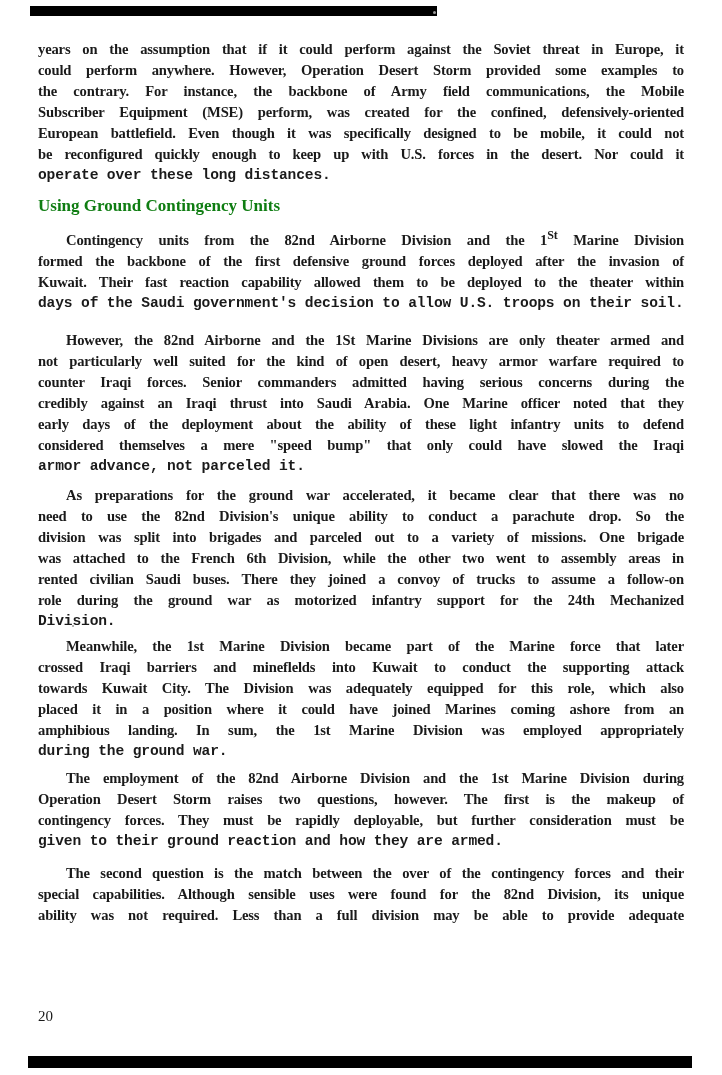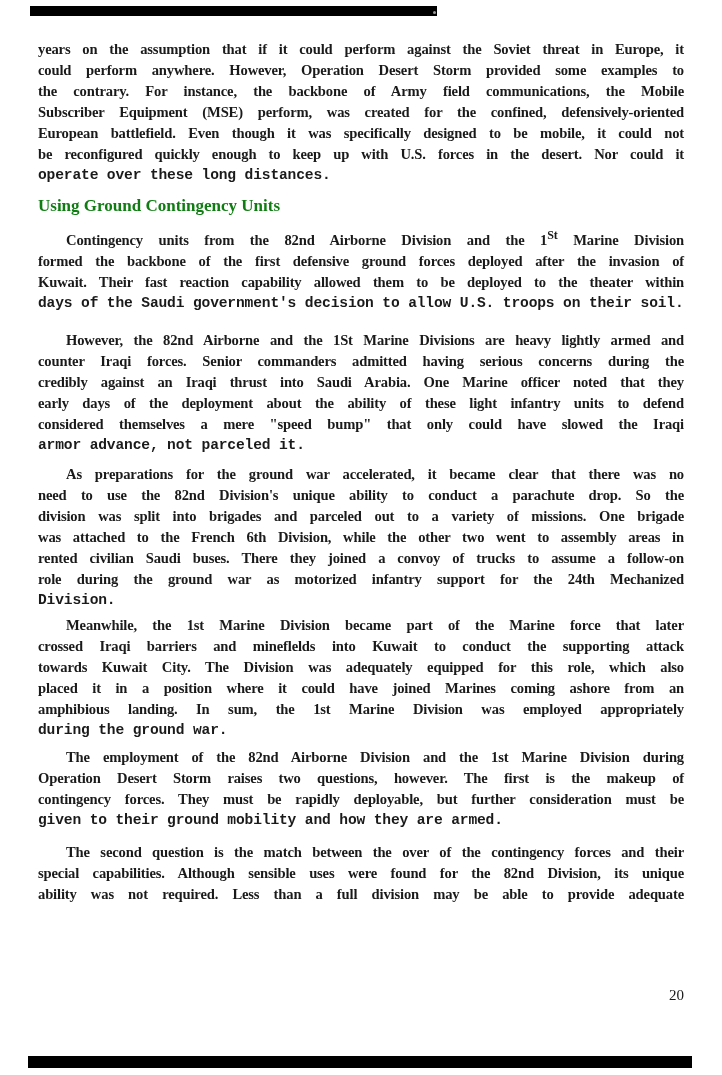--- a/index.html
+++ b/index.html
@@ -52,21 +52,21 @@
     letter-spacing:0;
   }
   .p2{margin-top:14px;}
   .p3{margin-top:16px;}
   .p4{margin-top:8px;}
   .p5{margin-top:4px;}
   .p6{margin-top:6px;}
   .p7{margin-top:11px;}
   .page-number{
     margin-top:80px;
-    text-align:right;
+    text-align:left;
     font-size:15px;
     line-height:21px;
     font-weight:400;
     color:var(--ink);
   }
 </style>
 </head>
 <body>
 
 <div class="page">
@@ -88,21 +88,22 @@
 
     <h2 class="heading">Using Ground Contingency Units</h2>
 
     <div class="para p2">
         <div class="line">Contingency units from the 82nd Airborne Division and the 1<sup>St</sup> Marine Division</div>
         <div class="line">formed the backbone  of the first defensive ground forces deployed after the invasion of</div>
         <div class="line">Kuwait.  Their fast reaction capability allowed them to be deployed to the theater within</div>
         <div class="line last">days of the Saudi government's decision to allow U.S. troops on their soil.</div>
       </div>
     <div class="para p3">
-        <div class="line">However, the 82nd Airborne and the 1St Marine Divisions are heavy lightly armed and</div>
+        <div class="line">However, the 82nd Airborne and the 1St Marine Divisions are only theater armed and</div>
+        <div class="line">not particularly well suited for the kind of open desert, heavy armor warfare required to</div>
         <div class="line">counter Iraqi forces. Senior commanders admitted having serious concerns during the</div>
         <div class="line">credibly against an Iraqi thrust into Saudi Arabia. One Marine officer noted that they</div>
         <div class="line">early days of the deployment about the ability  of these light infantry units to defend</div>
         <div class="line">considered themselves a mere "speed bump" that only could have slowed the Iraqi</div>
         <div class="line last">armor advance, not parceled it.</div>
       </div>
     <div class="para p4">
         <div class="line">As preparations for the ground war  accelerated, it became clear that there was no</div>
         <div class="line">need to use the 82nd Division's unique ability to conduct a  parachute drop. So the</div>
         <div class="line">division was split into brigades  and parceled out to a variety of missions. One brigade</div>
@@ -116,21 +117,21 @@
         <div class="line">crossed Iraqi barriers and mineflelds into Kuwait to conduct  the supporting attack</div>
         <div class="line">towards Kuwait City. The Division was  adequately equipped for this role, which also</div>
         <div class="line">placed it in a position where it could have joined Marines coming  ashore from an</div>
         <div class="line">amphibious  landing. In sum, the 1st Marine Division was employed appropriately</div>
         <div class="line last">during the ground war.</div>
       </div>
     <div class="para p6">
         <div class="line">The employment of the  82nd Airborne Division and the 1st Marine Division during</div>
         <div class="line">Operation Desert Storm raises two questions, however. The first is the makeup of</div>
         <div class="line">contingency  forces. They must be rapidly deployable, but further consideration must be</div>
-        <div class="line last">given to their ground mobility and how they are armed.</div>
+        <div class="line last">given to their ground reaction and how they are armed.</div>
       </div>
     <div class="para p7">
         <div class="line">The  second question is the match between the over of the contingency forces and their</div>
         <div class="line">special capabilities.  Although sensible uses were found for the 82nd Division, its unique</div>
         <div class="line">ability was not required. Less than a full division may be  able to provide adequate</div>
       </div>
 
     <div class="page-number">20</div>
   </div>
 </div>

